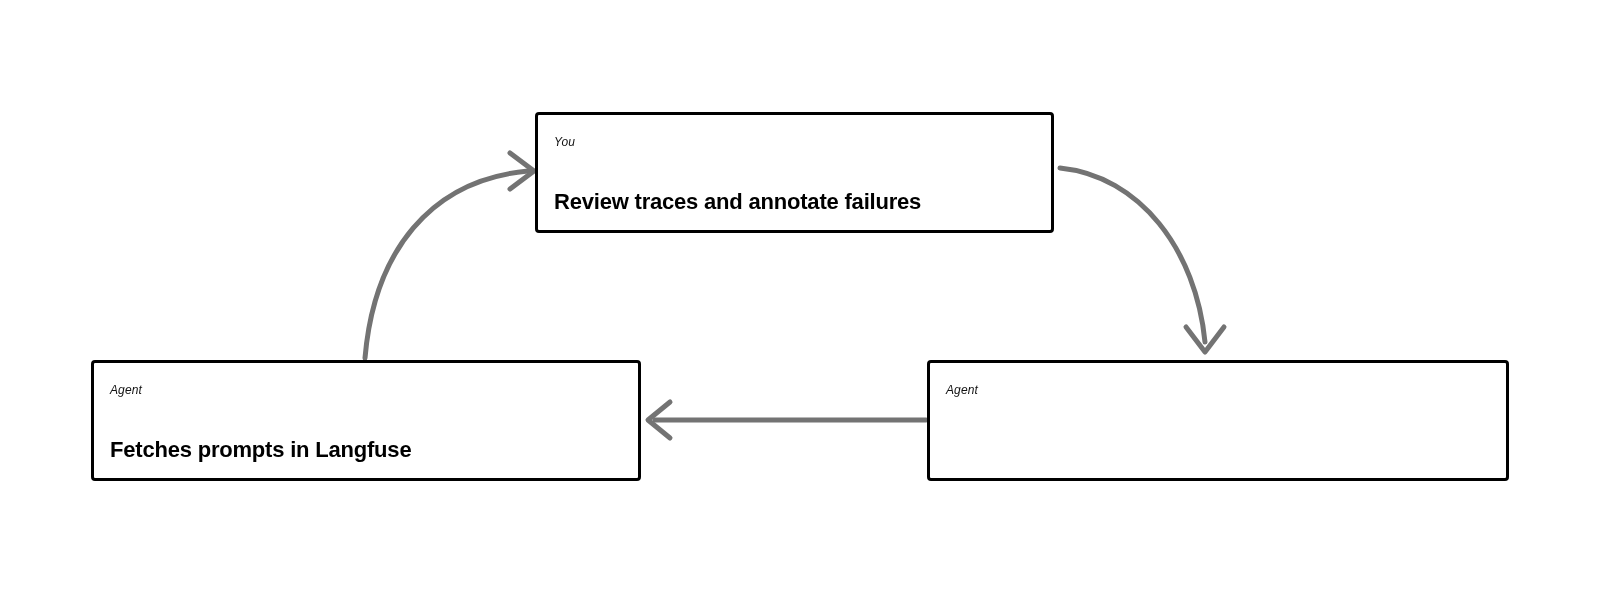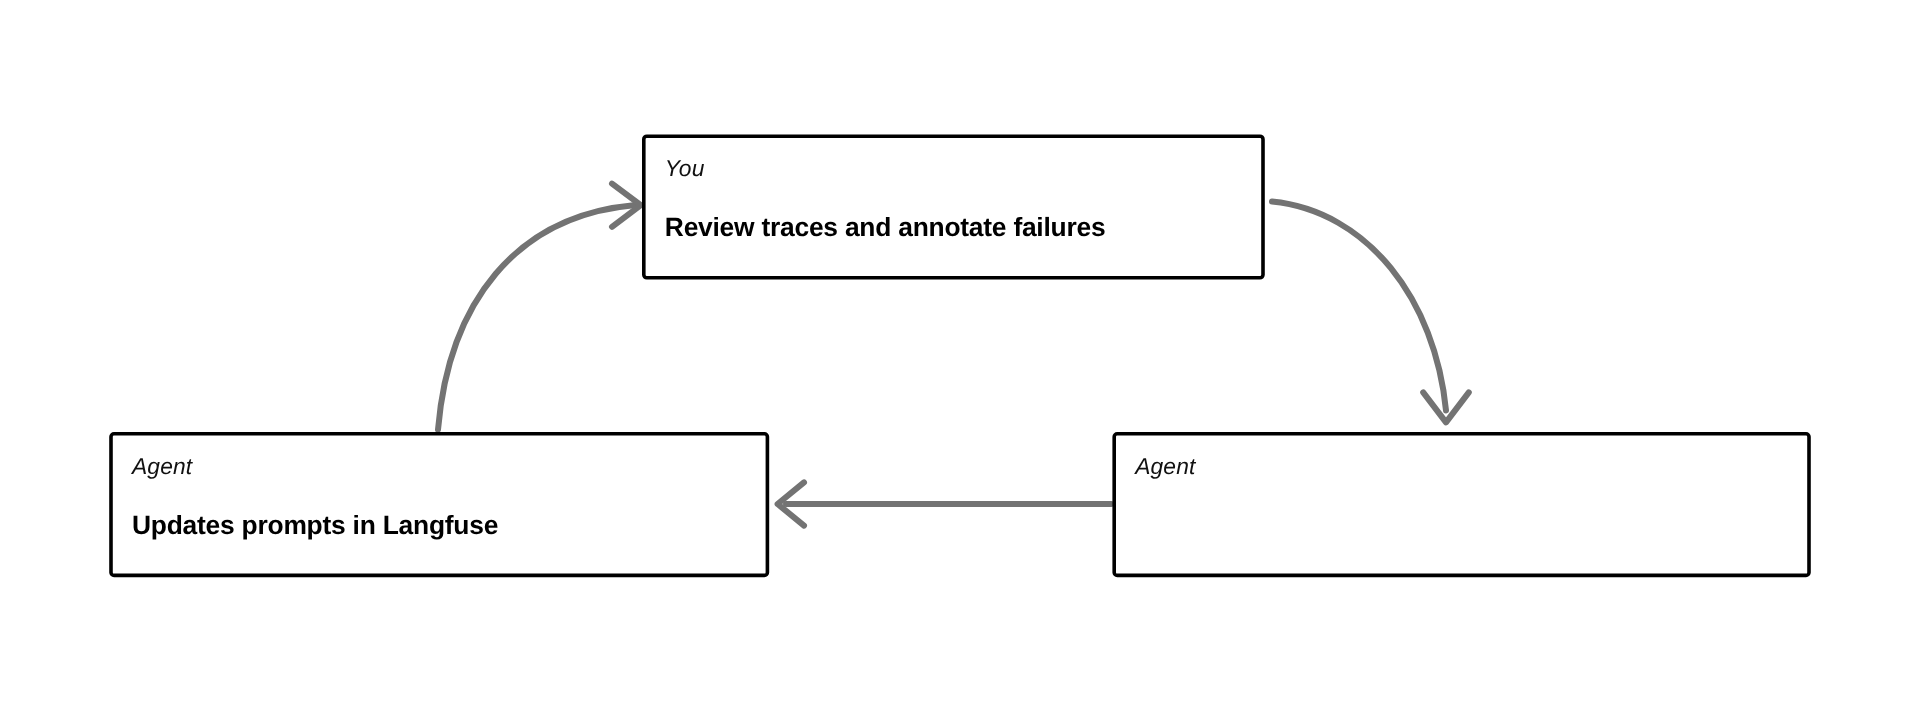--- a/index.html
+++ b/index.html
@@ -32,28 +32,28 @@
     box-sizing: border-box;
     background: #ffffff;
     border: 3px solid #000000;
     border-radius: 4px;
     padding: 16px 18px 0 16px;
     z-index: 2;
   }
   .node-role {
     font-style: italic;
     font-weight: 400;
-    font-size: 19px;
+    font-size: 12px;
     line-height: 22px;
     color: #111111;
     letter-spacing: 0.1px;
     white-space: nowrap;
   }
   .node-title {
-    margin-top: 24px;
+    margin-top: 36px;
     font-weight: 700;
     font-size: 22px;
     line-height: 26px;
     color: #000000;
     letter-spacing: -0.2px;
     white-space: nowrap;
   }
   #node-you {
     left: 535px;
     top: 112px;
@@ -96,20 +96,20 @@
     </g>
   </svg>
 
   <div class="node" id="node-you">
     <div class="node-role">You</div>
     <div class="node-title">Review traces and annotate failures</div>
   </div>
 
   <div class="node" id="node-updates">
     <div class="node-role">Agent</div>
-    <div class="node-title">Updates prompts in Langfuse</div>
+    <div class="node-title">Fetches prompts in Langfuse</div>
   </div>
 
   <div class="node" id="node-fetches">
     <div class="node-role">Agent</div>
   </div>
 
 </div>
 
 </body></html>

